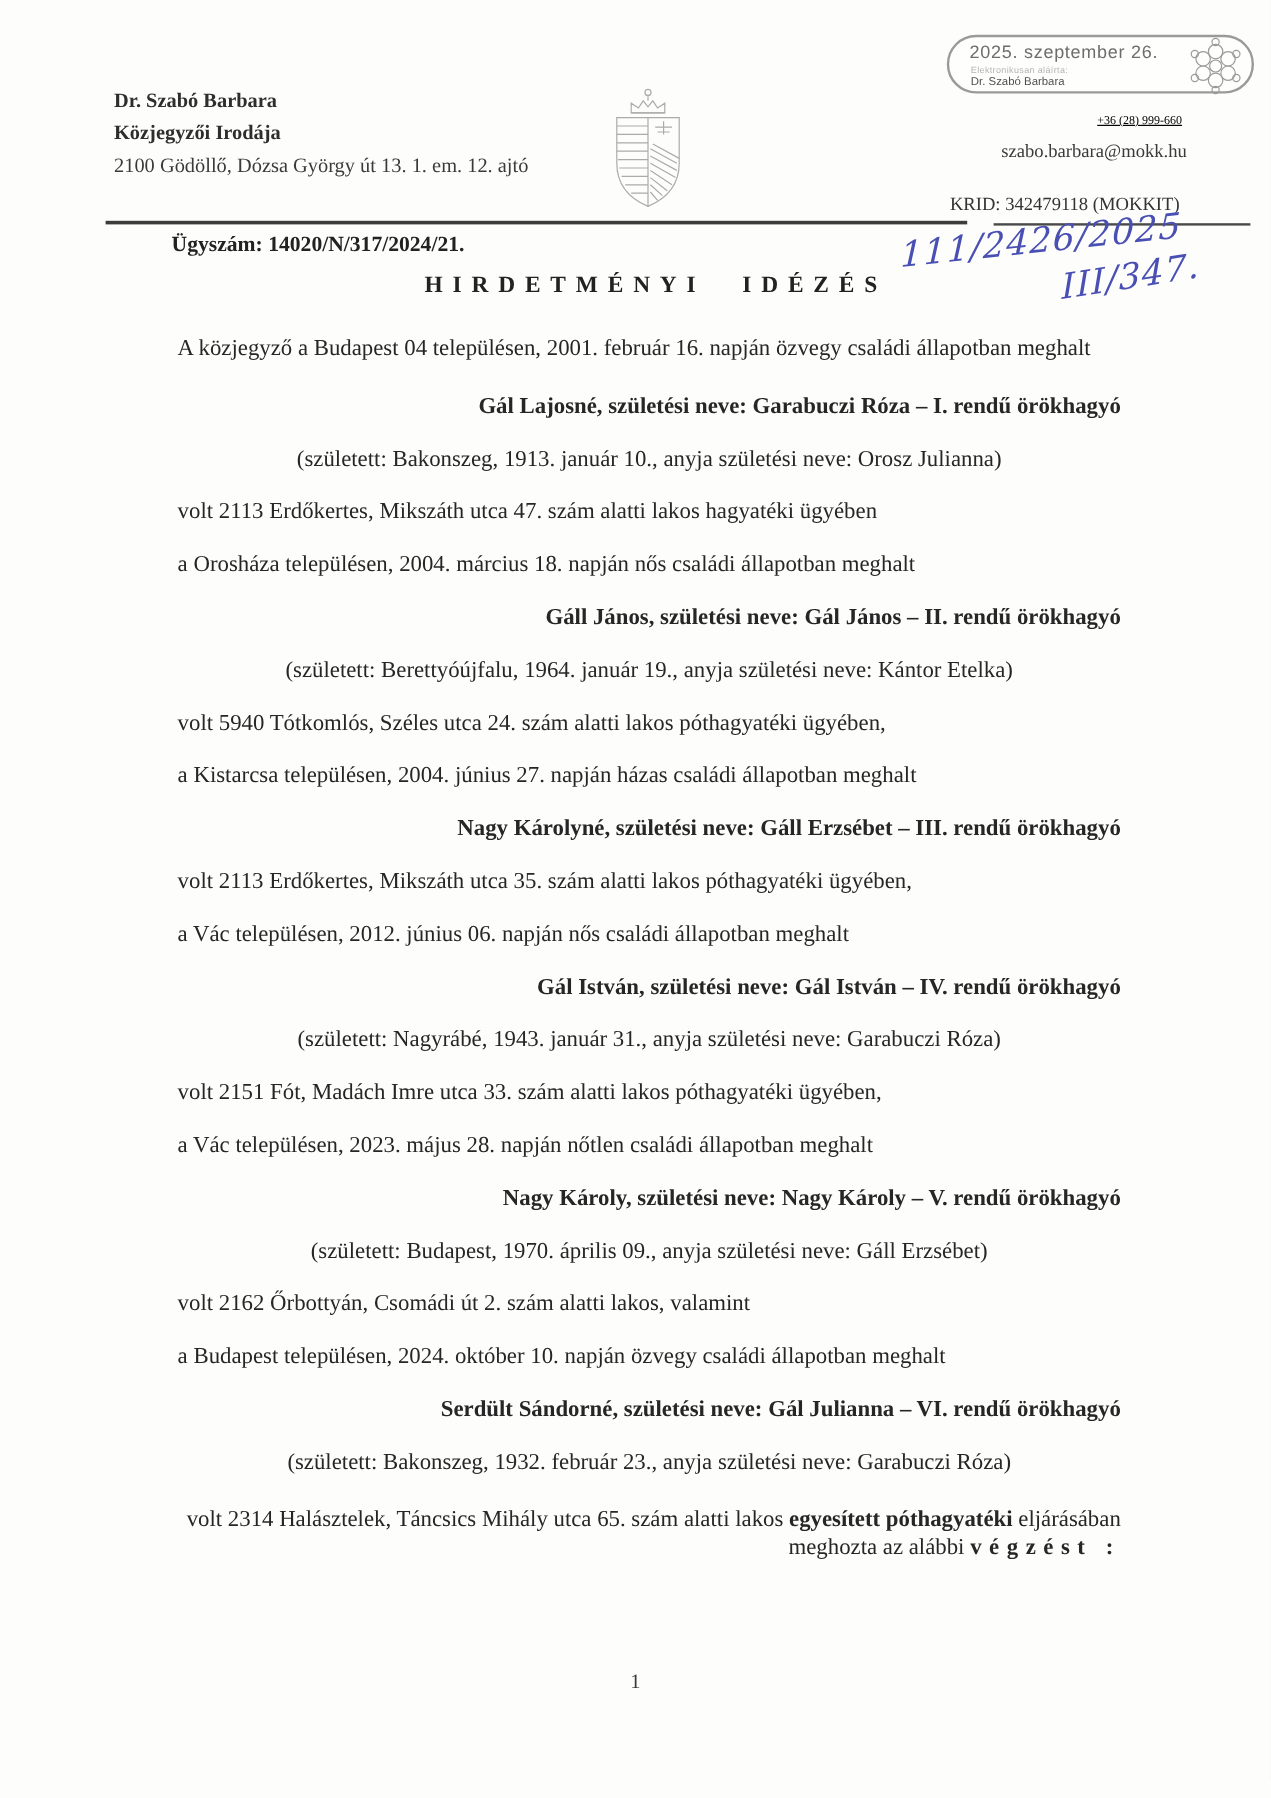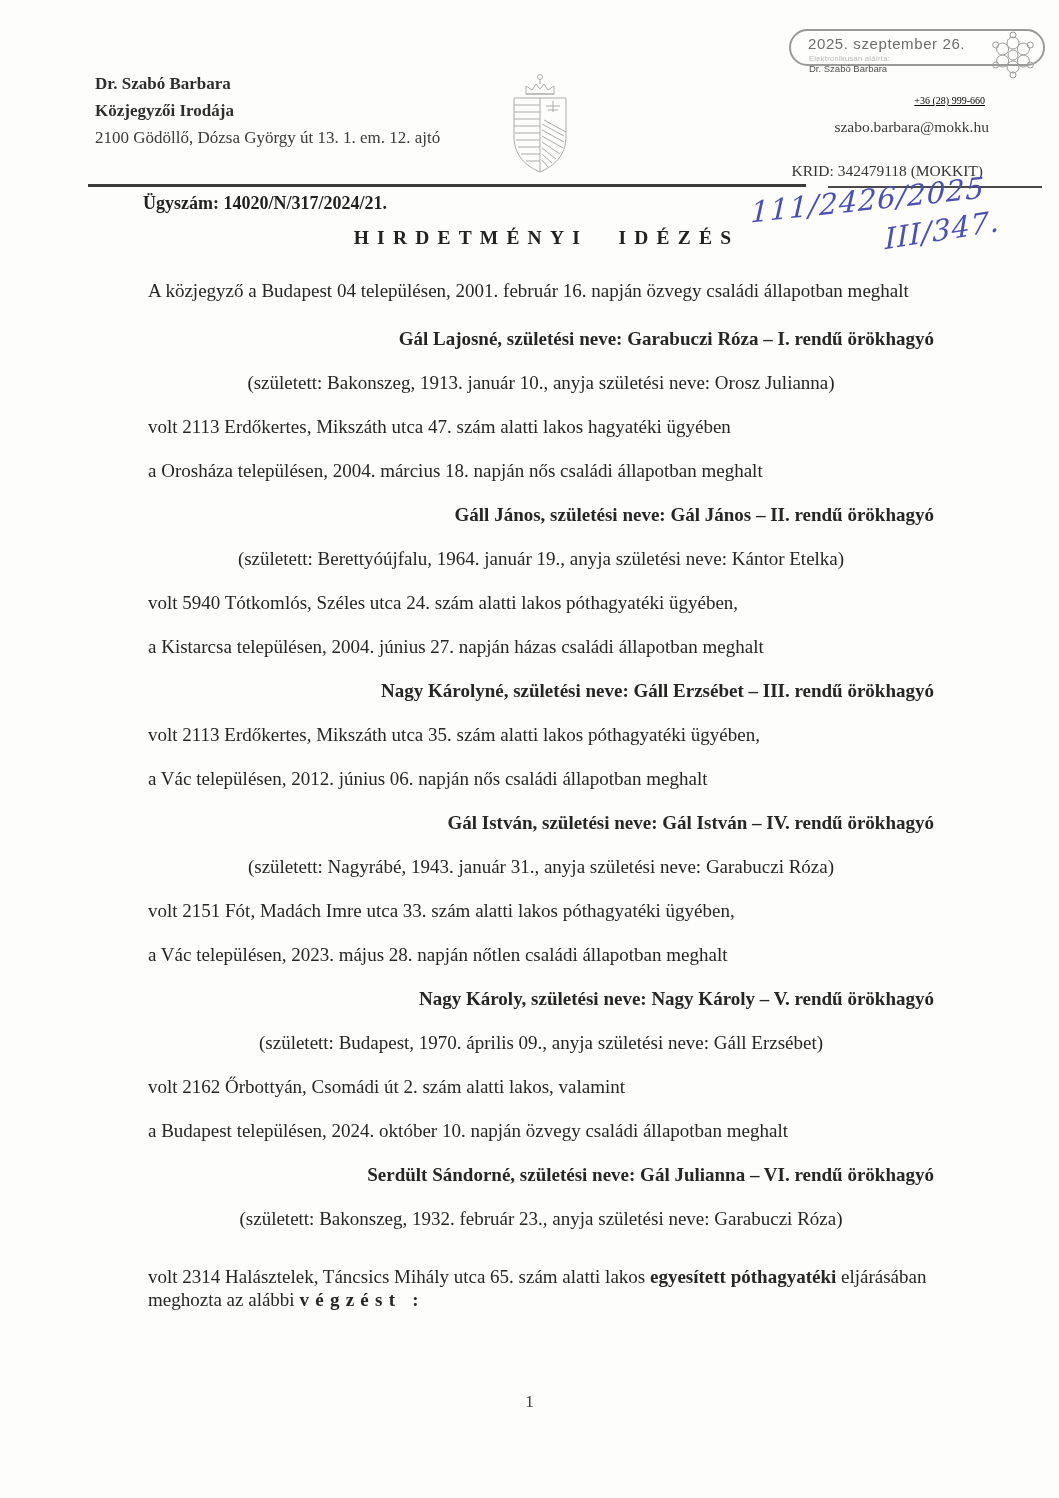--- a/index.html
+++ b/index.html
@@ -14,21 +14,21 @@
     overflow:hidden;
   }
   
   .office-block{
     position:absolute;left:95px;top:70px;
     font-size:17px;line-height:27px;color:#3a3a3a;
   }
   .office-block .b{font-weight:bold;color:#2e2e2e;}
   .coat-of-arms{position:absolute;left:502px;top:72px;width:76px;height:106px;}
   .stamp{
-    position:absolute;left:789px;top:29px;width:256px;height:37px;
+    position:absolute;left:789px;top:29px;width:256px;height:49px;
     border:2px solid #9a9a9a;border-radius:27px;
     box-sizing:border-box;
     font-family:"Liberation Sans", sans-serif;
     background:rgba(255,255,255,.4);
   }
   .stamp-date{position:absolute;left:17px;top:4px;font-size:15px;color:#6d6d6d;letter-spacing:.6px;}
   .stamp-sub{position:absolute;left:18px;top:23px;font-size:7.5px;color:#b5b5b5;letter-spacing:.3px;}
   .stamp-name{position:absolute;left:18px;top:32px;font-size:9.5px;color:#4f4f4f;}
   .rosette{position:absolute;right:2px;top:-4px;width:56px;height:56px;}
   .contact-phone{position:absolute;right:74px;top:95px;font-size:10px;color:#000000;text-decoration:underline;}
@@ -59,21 +59,21 @@
     letter-spacing:.42em;word-spacing:.9em;
   }
   .content{
     position:absolute;left:148px;top:279px;width:786px;
     font-size:19px;color:#262626;
   }
   .intro{margin:0 0 14px 0;line-height:24px;text-align:justify;}
   .line{height:44px;line-height:44px;white-space:nowrap;}
   .heading{text-align:right;font-weight:bold;}
   .born{text-align:center;}
-  .closing{margin:24px 0 0 0;line-height:23px;text-align:left;}
+  .closing{margin:14px 0 0 0;line-height:23px;text-align:right;}
   .closing .b{font-weight:bold;}
   .closing .spaced{font-weight:bold;letter-spacing:.33em;}
   .page-number{
     position:absolute;left:0;top:1392px;width:100%;
     text-align:center;font-size:17px;color:#3a3a3a;
   }
   svg{display:block;}
 </style>
 </head>
 <body>

